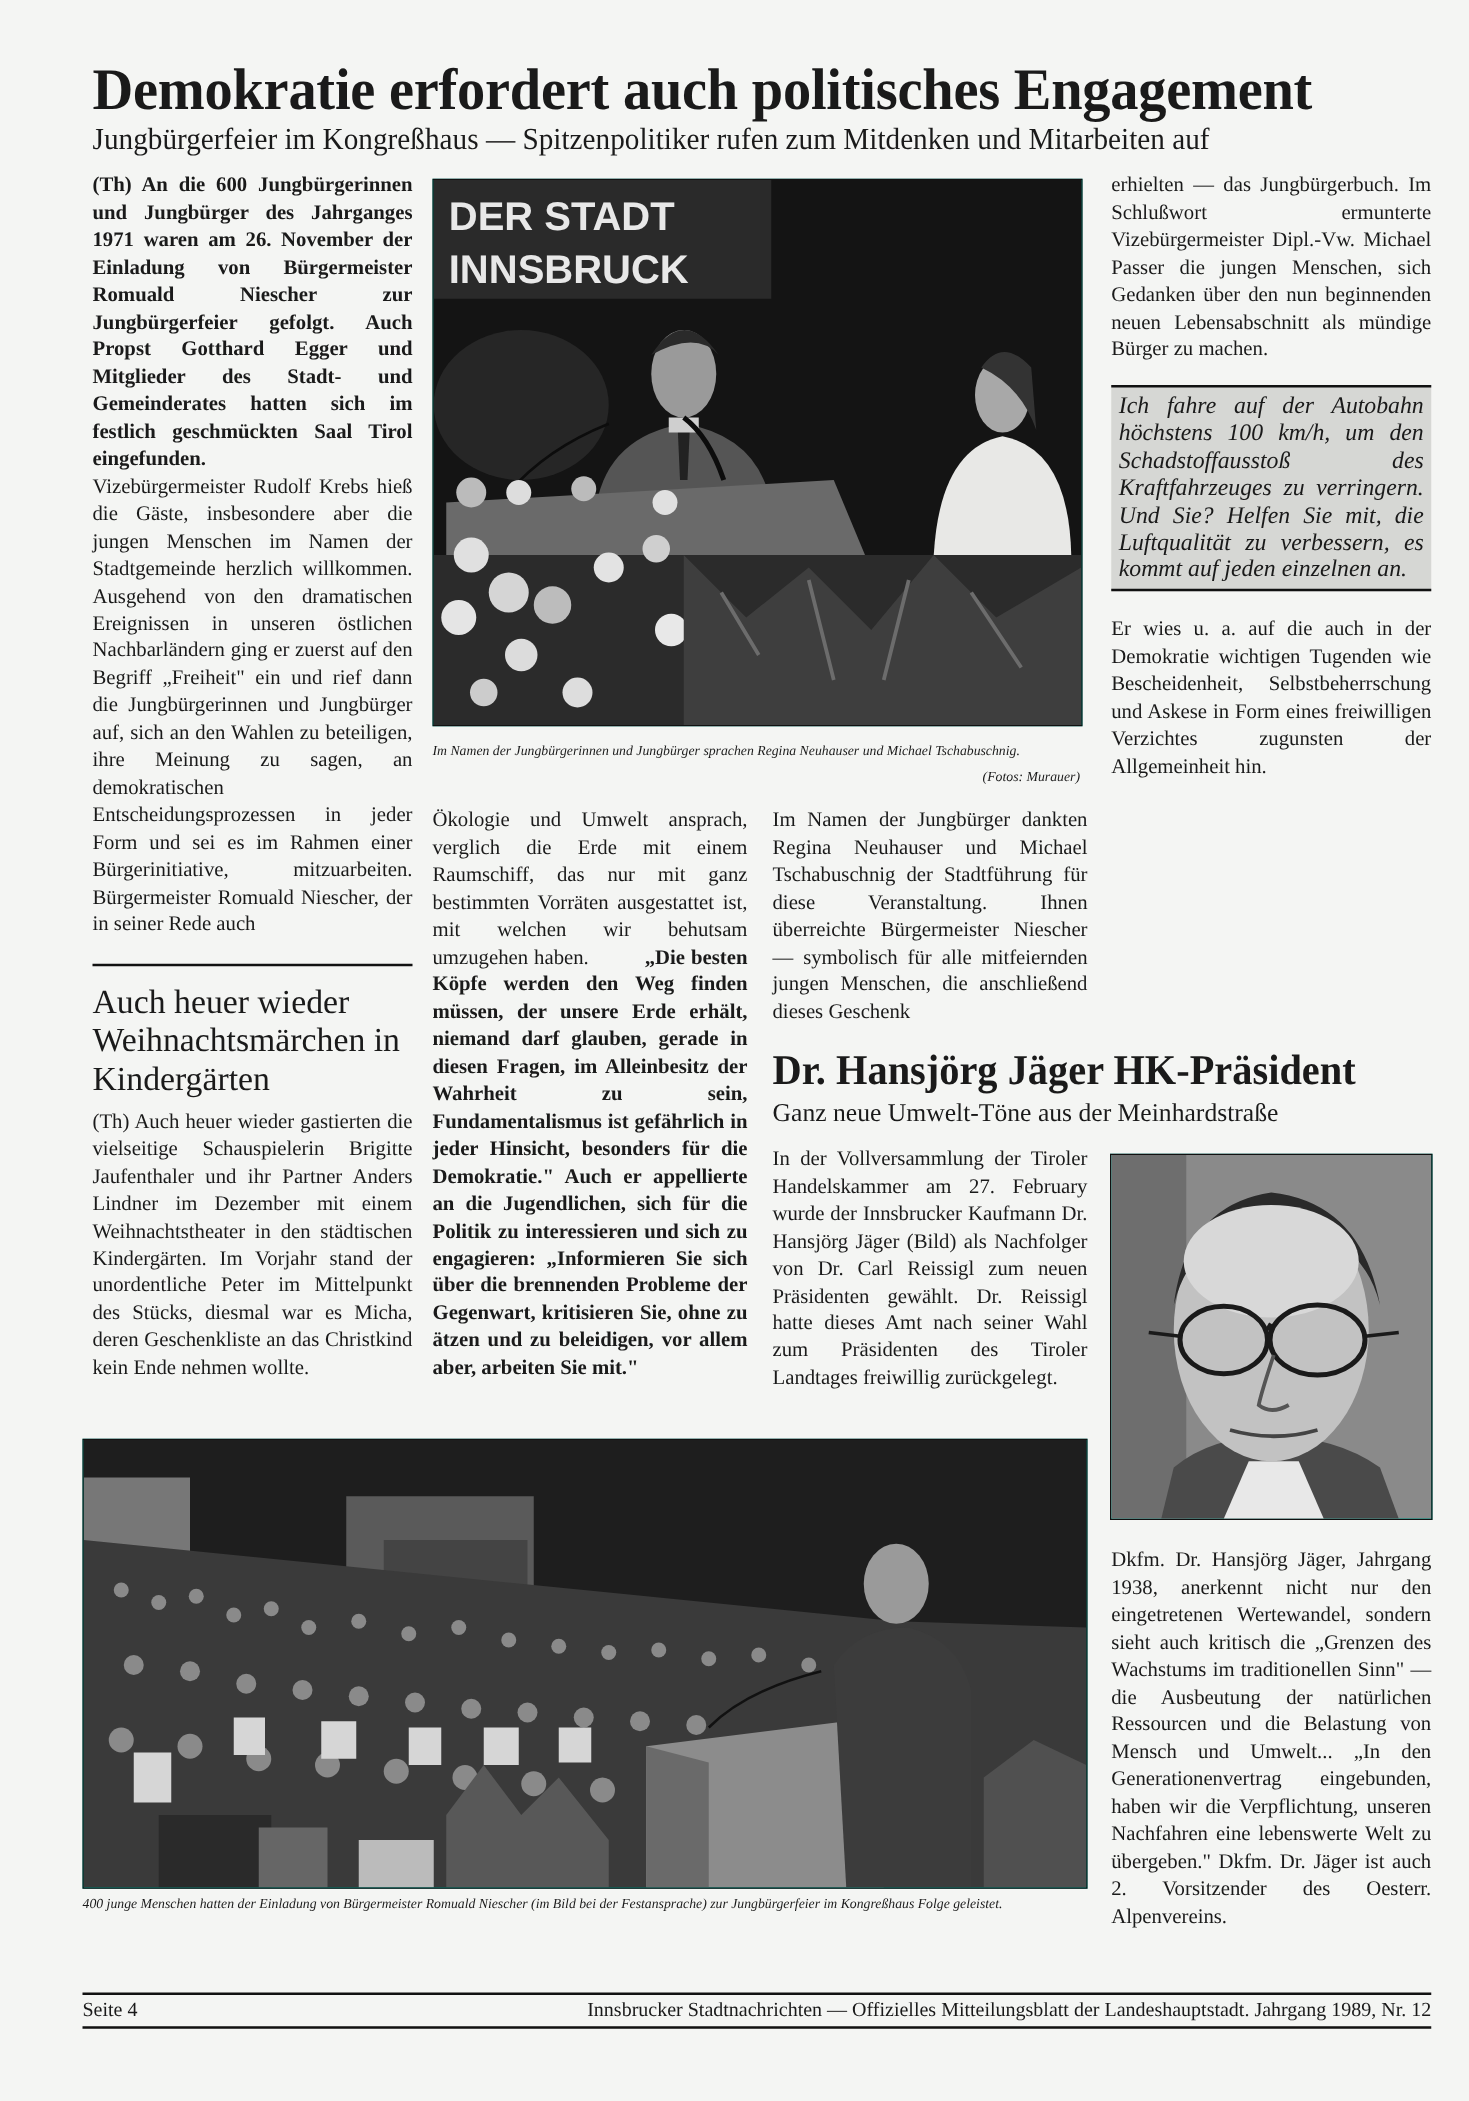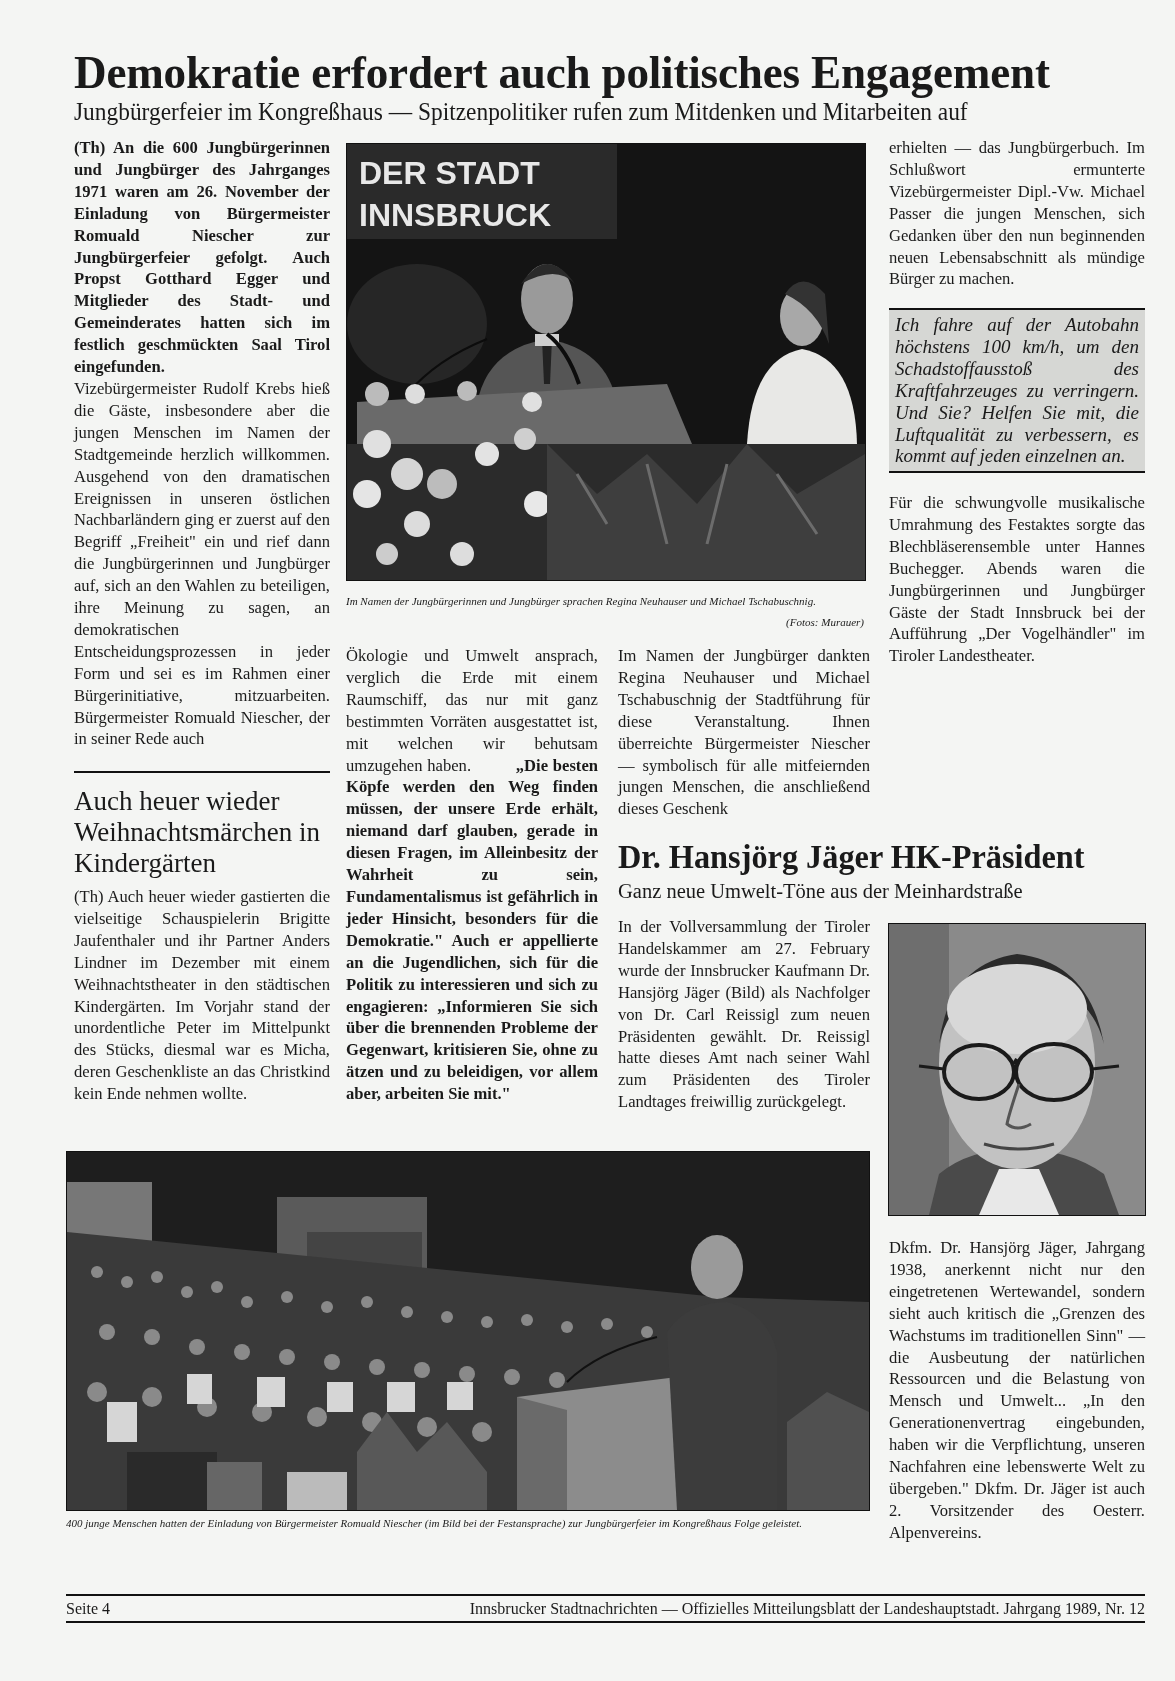--- a/index.html
+++ b/index.html
@@ -101,21 +101,21 @@
 
 <div class="abs col" style="left:346px; top:645px; width:252px;">
   <p><span>Ökologie und Umwelt ansprach, verglich die Erde mit einem Raumschiff, das nur mit ganz bestimmten Vorräten ausgestattet ist, mit welchen wir behutsam umzugehen haben. </span><span class="bold">„Die besten Köpfe werden den Weg finden müssen, der unsere Erde erhält, niemand darf glauben, gerade in diesen Fragen, im Alleinbesitz der Wahrheit zu sein, Fundamentalismus ist gefährlich in jeder Hinsicht, besonders für die Demokratie." Auch er appellierte an die Jugendlichen, sich für die Politik zu interessieren und sich zu engagieren: „Informieren Sie sich über die brennenden Probleme der Gegenwart, kritisieren Sie, ohne zu ätzen und zu beleidigen, vor allem aber, arbeiten Sie mit."</span></p>
 </div>
 
 <div class="abs col" style="left:618px; top:645px; width:252px;">Im Namen der Jungbürger dankten Regina Neuhauser und Michael Tschabuschnig der Stadtführung für diese Veranstaltung. Ihnen überreichte Bürgermeister Niescher — symbolisch für alle mitfeiernden jungen Menschen, die anschließend dieses Geschenk</div>
 
 <div class="abs col" style="left:889px; top:137px; width:256px;">erhielten — das Jungbürgerbuch. Im Schlußwort ermunterte Vizebürgermeister Dipl.-Vw. Michael Passer die jungen Menschen, sich Gedanken über den nun beginnenden neuen Lebensabschnitt als mündige Bürger zu machen.</div>
 <div class="abs quote-box" style="left:889px; top:308px; width:244px;">Ich fahre auf der Autobahn höchstens 100 km/h, um den Schadstoffausstoß des Kraftfahrzeuges zu verringern. Und Sie? Helfen Sie mit, die Luftqualität zu verbessern, es kommt auf jeden einzelnen an.</div>
 <div class="abs col" style="left:889px; top:492px; width:256px;">
-  <p>Für die schwungvolle musikalische Umrahmung des Festaktes sorgte das Blechbläserensemble unter Hannes Buchegger. Abends waren die Jungbürgerinnen und Jungbürger Gäste der Stadt Innsbruck bei der Aufführung „Der Vogelhändler" im Tiroler Landestheater.</p>
+  <p style="margin-bottom:4px;">Er wies u. a. auf die auch in der Demokratie wichtigen Tugenden wie Bescheidenheit, Selbstbeherrschung und Askese in Form eines freiwilligen Verzichtes zugunsten der Allgemeinheit hin.</p>
 </div>
 
 <div class="abs h2b" style="left:618px; top:838px;">Dr. Hansjörg Jäger HK-Präsident</div>
 <div class="abs sub2" style="left:618px; top:879px;">Ganz neue Umwelt-Töne aus der Meinhardstraße</div>
 <div class="abs col" style="left:618px; top:916px; width:252px;">In der Vollversammlung der Tiroler Handelskammer am 27. February wurde der Innsbrucker Kaufmann Dr. Hansjörg Jäger (Bild) als Nachfolger von Dr. Carl Reissigl zum neuen Präsidenten gewählt. Dr. Reissigl hatte dieses Amt nach seiner Wahl zum Präsidenten des Tiroler Landtages freiwillig zurückgelegt.</div>
 
 <div class="abs photo" style="left:888px; top:923px; width:256px; height:291px;">
   <svg width="256" height="291" viewBox="0 0 256 291">
     <rect width="256" height="291" fill="#8a8a8a"></rect>
     <rect x="0" y="0" width="60" height="291" fill="#6e6e6e"></rect>

